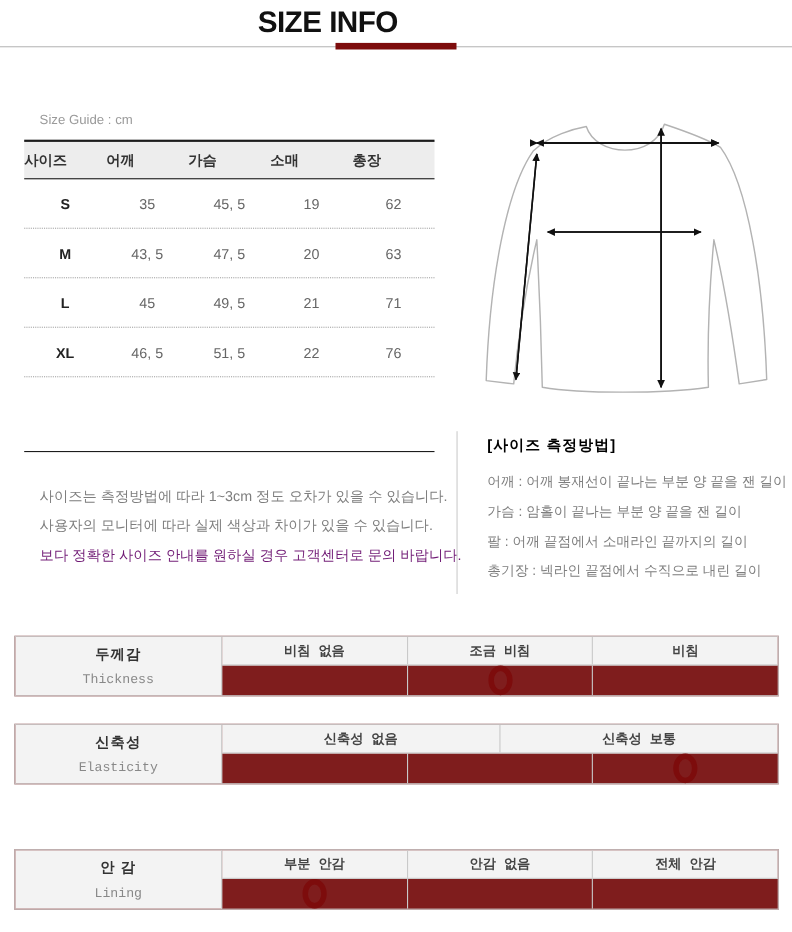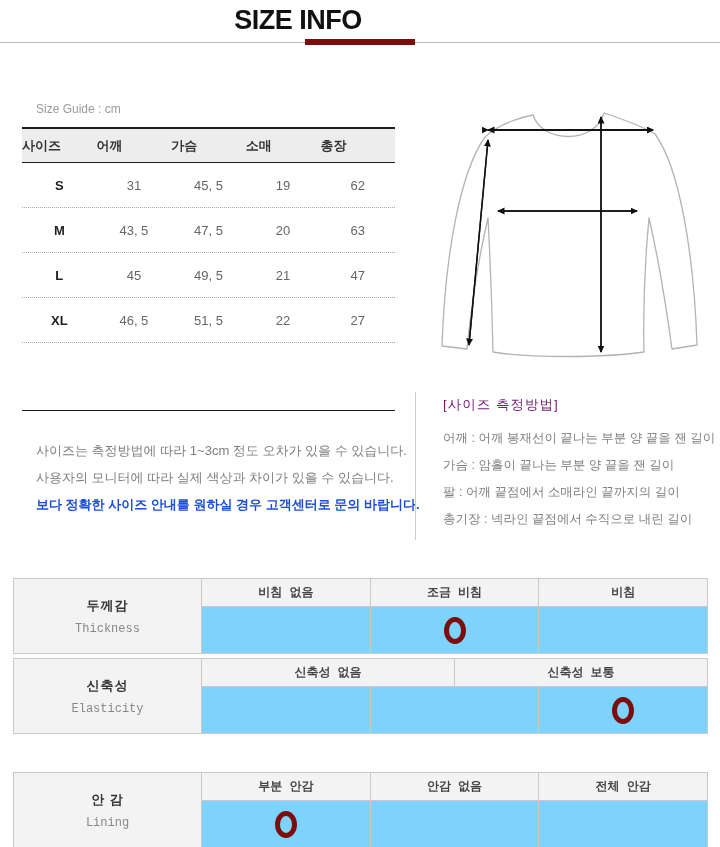--- a/index.html
+++ b/index.html
@@ -26,34 +26,34 @@
     border-top:2px solid #1c1c1c; border-bottom:1px solid #1c1c1c;
   }
   .st-header > div { flex:1; font-size:13px; font-weight:bold; color:#333; }
   .st-row { display:flex; height:44px; align-items:center; border-bottom:1px dotted #a5a5a5; }
   .st-row > div { flex:1; text-align:center; font-size:13px; color:#666; }
   .st-row .st-size { font-weight:bold; color:#222; }
   .st-footer { height:67px; border-bottom:1px solid #1c1c1c; }
 
   .notes { position:absolute; top:437px; left:36px; width:380px; }
   .note-line { font-size:13px; color:#7e7e7e; line-height:27px; white-space:nowrap; }
-  .warning-line { font-size:13px; color:#1d4ed8; font-weight:bold; line-height:27px; white-space:nowrap; }
+  .warning-line { font-size:13px; color:#701a75; font-weight:normal; line-height:27px; white-space:nowrap; }
 
   
   .v-divider { position:absolute; left:415px; top:392px; height:148px; width:0; border-left:1px solid #cccccc; }
   .diagram { position:absolute; left:428px; top:106px; width:287px; height:285px; }
 
   .measure { position:absolute; left:443px; top:396px; width:275px; }
-  .measure-title { font-size:13.5px; font-weight:normal; color:#701a75; margin:0 0 11px 0; letter-spacing:1px; }
+  .measure-title { font-size:13.5px; font-weight:bold; color:#000000; margin:0 0 11px 0; letter-spacing:1px; }
   .measure-line { font-size:12.5px; color:#7e7e7e; line-height:27px; white-space:nowrap; }
 
   
   .attr-table {
-    position:absolute; left:13px; width:695px; height:76px;
-    border:1px solid #c9c9c9; box-sizing:border-box; display:flex; background:#7dd3fc;
+    position:absolute; left:13px; width:695px; height:55px;
+    border:1px solid #c9c9c9; box-sizing:border-box; display:flex; background:#7f1d1d;
   }
   .attr-0 { top:578px; } .attr-1 { top:658px;justify-content:flex-end; } .attr-2 { top:772px;justify-content:flex-end; }
   .attr-label {
     width:187px; background:#f3f3f3; border-right:1px solid #c9c9c9;
     display:flex; flex-direction:column; justify-content:center; align-items:center;
   }
   .attr-label-ko { font-size:13px; font-weight:bold; color:#333; margin-bottom:7px; letter-spacing:1px; }
   .attr-label-en { font-size:12px; color:#888;font-family:Liberation Mono, monospace; }
   .attr-grid { flex:1; display:flex; flex-direction:column; }
   .attr-head-row { display:flex; height:27px; background:#f3f3f3; border-bottom:1px solid #c9c9c9;font-family:Liberation Mono, monospace; }
@@ -83,45 +83,45 @@
   <div class="size-table">
     <div class="st-header">
       <div>사이즈</div>
       <div>어깨</div>
       <div>가슴</div>
       <div>소매</div>
       <div>총장</div>
     </div>
     <div class="st-row">
       <div class="st-size">S</div>
-      <div>31</div>
+      <div>35</div>
       <div>45, 5</div>
       <div>19</div>
       <div>62</div>
     </div>
     <div class="st-row">
       <div class="st-size">M</div>
       <div>43, 5</div>
       <div>47, 5</div>
       <div>20</div>
       <div>63</div>
     </div>
     <div class="st-row">
       <div class="st-size">L</div>
       <div>45</div>
       <div>49, 5</div>
       <div>21</div>
-      <div>47</div>
+      <div>71</div>
     </div>
     <div class="st-row">
       <div class="st-size">XL</div>
       <div>46, 5</div>
       <div>51, 5</div>
       <div>22</div>
-      <div>27</div>
+      <div>76</div>
     </div>
     <div class="st-footer"></div>
   </div>
 
   <div class="notes">
     <div class="note-line">사이즈는 측정방법에 따라 1~3cm 정도 오차가 있을 수 있습니다.</div>
     <div class="note-line">사용자의 모니터에 따라 실제 색상과 차이가 있을 수 있습니다.</div>
     <div class="warning-line">보다 정확한 사이즈 안내를 원하실 경우 고객센터로 문의 바랍니다.</div>
   </div>
 

